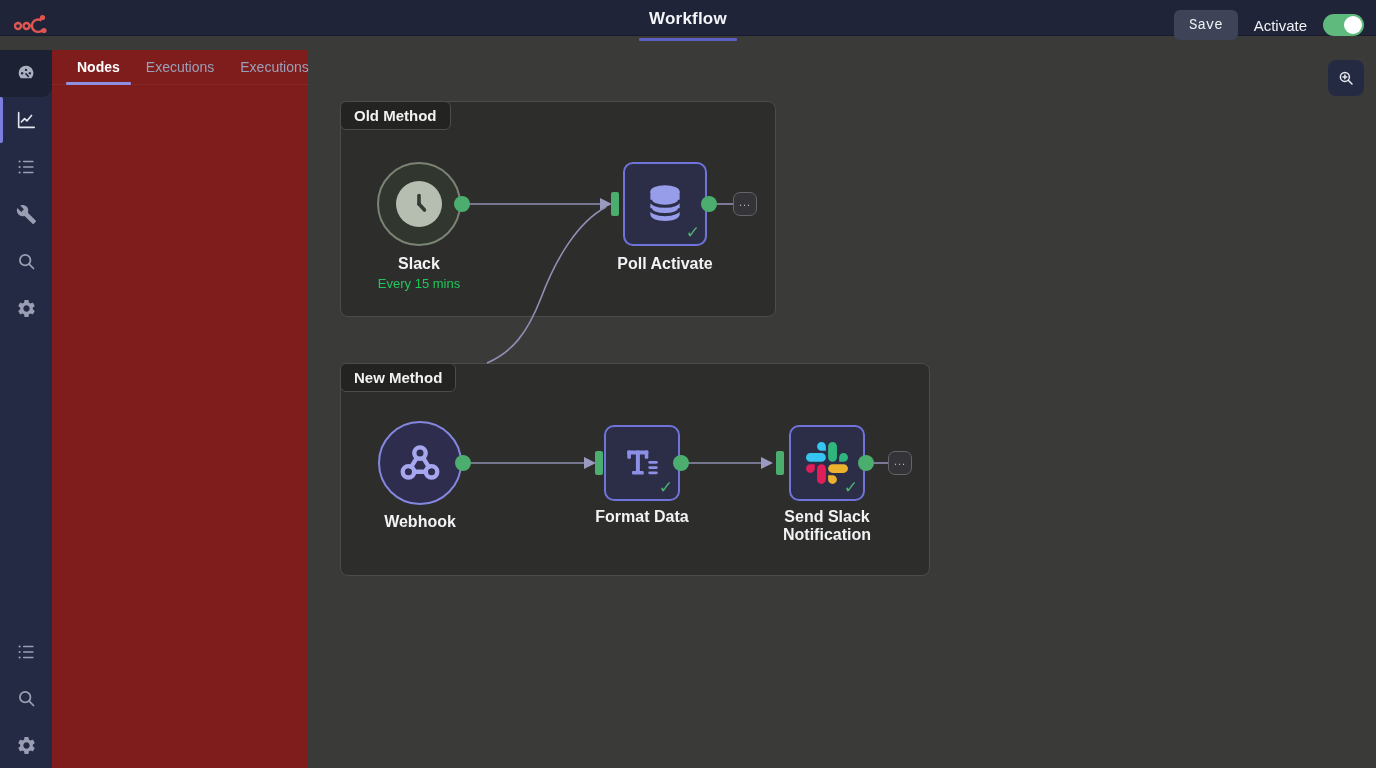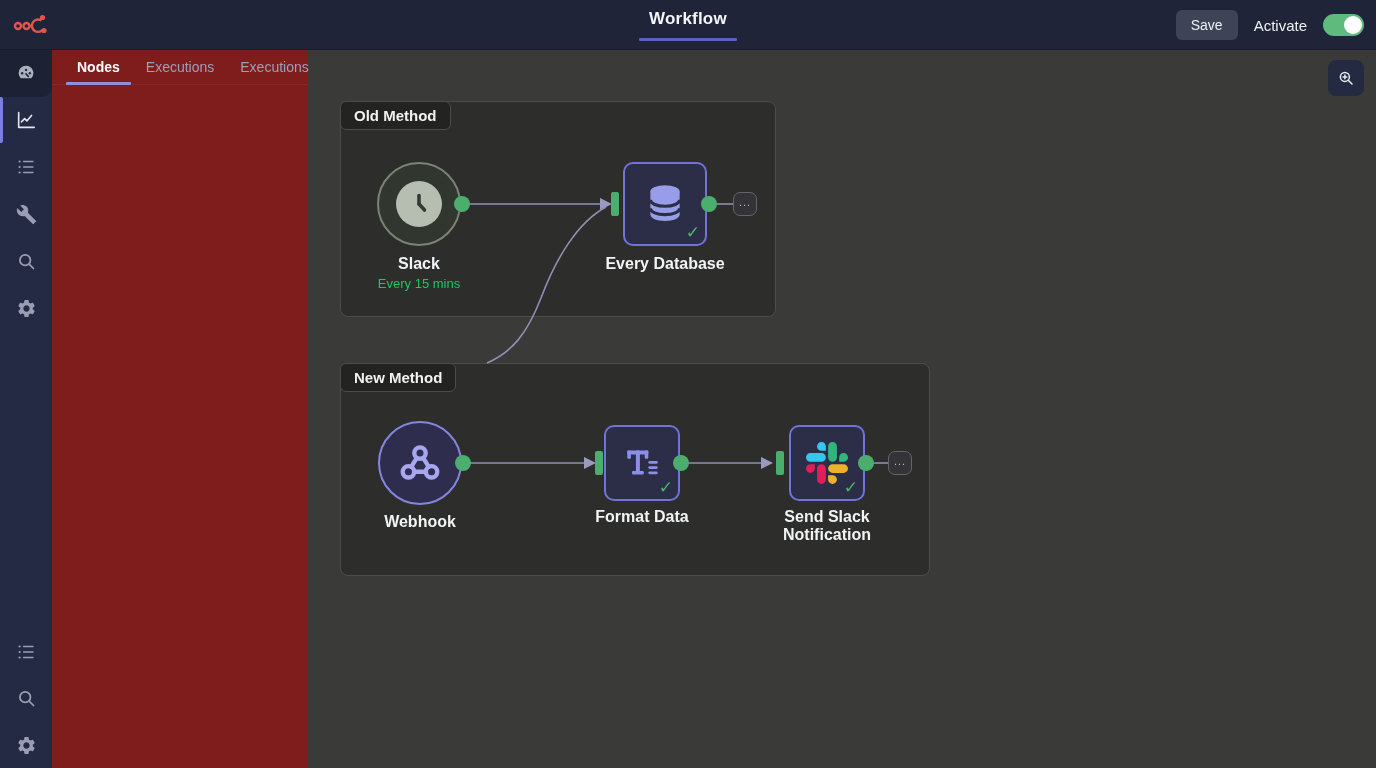--- a/index.html
+++ b/index.html
@@ -1,26 +1,26 @@
 <!DOCTYPE html>
 <html><head>
 <meta charset="utf-8">
 <style>
   * { margin:0; padding:0; box-sizing:border-box; }
   html,body { width:1376px; height:768px; overflow:hidden; font-family:"Liberation Sans","DejaVu Sans",sans-serif; }
   body { background:#3a3a39; position:relative; }
 
   
-  .header { position:absolute; left:0; top:0; width:1376px; height:50px; background:#1f2438; z-index:30; display:flex; align-items:center; border-bottom:1px solid #171b2b; }
+  .header { position:absolute; left:0; top:0; width:1376px; height:36px; background:#1f2438; z-index:30; display:flex; align-items:center; border-bottom:1px solid #171b2b; }
   .logo { position:absolute; left:13px; top:9px; width:34px; height:30px; }
   .title-wrap { position:absolute; left:0; right:0; top:0; height:50px; display:flex; flex-direction:column; align-items:center; justify-content:center; pointer-events:none; }
   .title { color:#f4f5f8; font-size:17px; font-weight:700; letter-spacing:.2px; }
   .title-underline { width:98px; height:3px; background:#5c60c0; margin-top:9px; border-radius:1px; }
   .header-right { position:absolute; right:12px; top:0; height:50px; display:flex; align-items:center; gap:16px; }
-  .save-btn { background:#3e4358; color:#eef0f5; font-size:14px; border:none; border-radius:6px; padding:7px 15px; cursor:pointer; font-family:Liberation Sans, sans-serif; }
+  .save-btn { background:#3e4358; color:#eef0f5; font-size:14px; border:none; border-radius:6px; padding:7px 15px; cursor:pointer; font-family:Liberation Mono, monospace; }
   .activate-label { color:#f0f1f5; font-size:15px; }
   .toggle { width:41px; height:22px; border-radius:11px; background:#5fba7d; position:relative; cursor:pointer; }
   .toggle .knob { position:absolute; right:2px; top:2px; width:18px; height:18px; border-radius:50%; background:#fff; }
 
   
   .sidebar { position:absolute; left:0; top:50px; width:52px; height:718px; background:#252a44; z-index:25; }
   .sidebar .top-card { position:absolute; left:0; top:0; width:52px; height:47px; background:#1c2134; border-radius:0 0 10px 0; }
   .side-icon { position:absolute; left:0; width:52px; height:46px; display:flex; align-items:center; justify-content:center; cursor:pointer; }
   .side-icon svg { opacity:.82; }
   .side-icon.active svg { opacity:1; }
@@ -220,21 +220,21 @@
   <svg width="46" height="46" viewBox="0 0 44 44">
     <path d="M8 10 v22 c0 3.6 6.3 6.2 14 6.2 s14 -2.6 14 -6.2 V10 z" fill="#989de9"></path>
     <ellipse cx="22" cy="10" rx="14" ry="6" fill="#989de9"></ellipse>
     <path d="M8 18 c0 3.6 6.3 6.2 14 6.2 s14 -2.6 14 -6.2" stroke="#2c2e48" stroke-width="3" fill="none"></path>
     <path d="M8 26 c0 3.6 6.3 6.2 14 6.2 s14 -2.6 14 -6.2" stroke="#2c2e48" stroke-width="3" fill="none"></path>
   </svg>
   <span class="check">✓</span>
 </div>
 <div class="out-dot" style="left:701px; top:196px;"></div>
 <div class="more-box" style="left:733px; top:192px;">...</div>
-<div class="node-label" style="left:585px; top:255px; width:160px;">Every Database</div>
+<div class="node-label" style="left:585px; top:255px; width:160px;">Poll Activate</div>
 
 <div class="node trigger-circle webhook-circle" style="left:378px; top:421px;">
   <svg width="44" height="44" viewBox="0 0 40 40" fill="none" stroke="#a6a7ef" stroke-width="4" stroke-linecap="round">
     <circle cx="20" cy="11" r="5.2"></circle>
     <circle cx="9.5" cy="28" r="5.2"></circle>
     <circle cx="30.5" cy="28" r="5.2"></circle>
     <path d="M17 15.5 L 12 23.5"></path>
     <path d="M23 15.5 L 28 23.5"></path>
     <path d="M15 28 H 25"></path>
   </svg>

